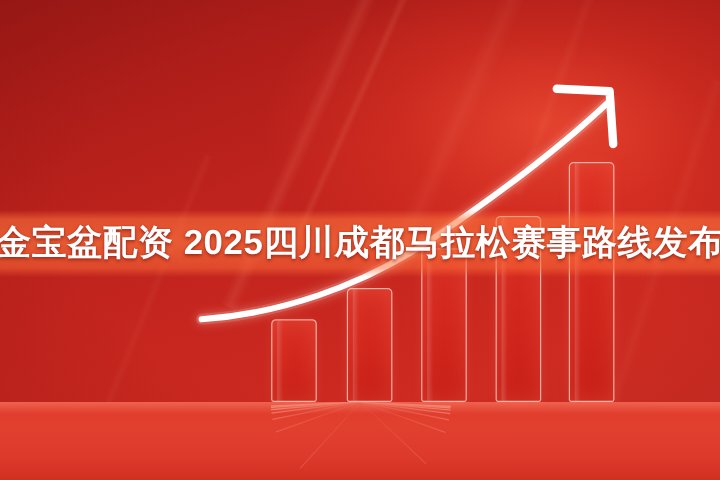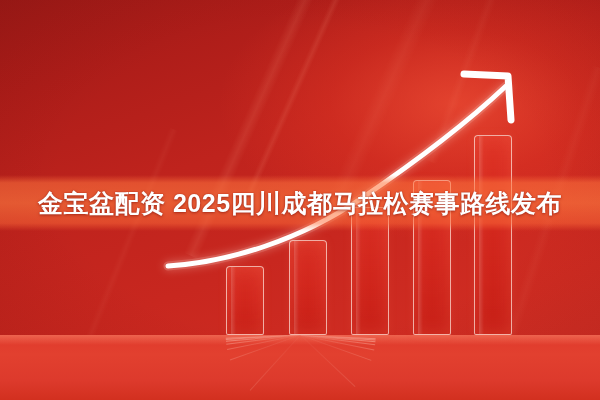--- a/index.html
+++ b/index.html
@@ -108,21 +108,21 @@
       rgba(255,110,60,0.0) 0%,
       rgba(255,118,62,0.55) 14%,
       rgba(255,124,64,0.62) 50%,
       rgba(255,110,58,0.50) 86%,
       rgba(255,110,60,0.0) 100%);
   }
   .title-text {
     position:absolute; left:0; right:0; top:175px; height:56px;
     display:flex; align-items:center; justify-content:center;
     color:#ffffff;
-    font-size:25px;
+    font-size:29px;
     font-weight:bold;
     letter-spacing:0.5px;
     white-space:nowrap;
     text-shadow:0 1px 3px rgba(120,10,5,0.55), 0 0 1px rgba(120,10,5,0.6);
   }
 </style>
 </head>
 <body>
 
 <div id="banner">

